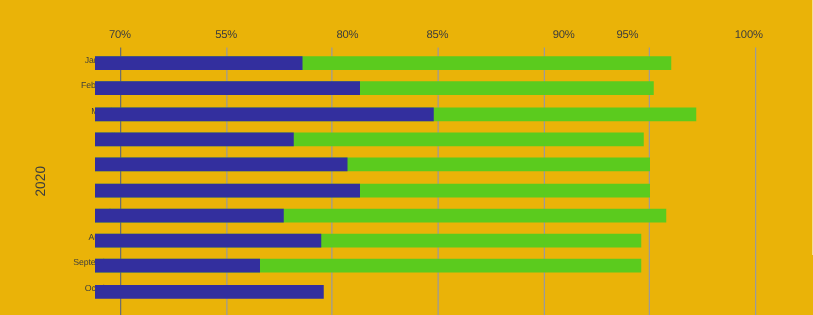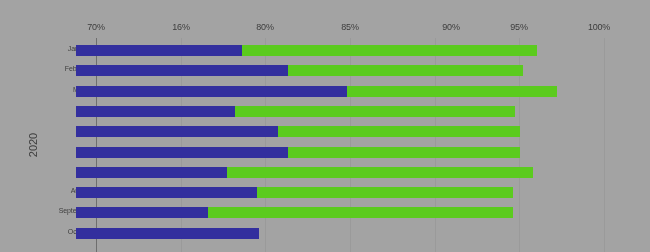--- a/index.html
+++ b/index.html
@@ -8,21 +8,21 @@
     background: #ffffff;
   }
   body {
     font-family: "Liberation Sans", sans-serif;
   }
   #chart-root {
     position: relative;
     width: 650px;
     height: 252px;
     overflow: hidden;
-    background: #a3a3a3;
+    background: #eab308;
   }
 
   
   
   .plot {
     position: absolute;
     left: 0;
     top: 0;
     width: 650px;
     height: 252px;
@@ -102,25 +102,25 @@
 <div id="chart-root">
   <div class="plot" id="plot">
       <div class="gridline axis-start" style="left: 96px;"></div>
       <div class="gridline" style="left: 181px;"></div>
       <div class="gridline" style="left: 265px;"></div>
       <div class="gridline" style="left: 350px;"></div>
       <div class="gridline" style="left: 435px;"></div>
       <div class="gridline" style="left: 519px;"></div>
       <div class="gridline" style="left: 604px;"></div>
       <div class="xtick" style="left: 96px;">70%</div>
-      <div class="xtick" style="left: 181px;">16%</div>
-      <div class="xtick" style="left: 265px;">80%</div>
+      <div class="xtick" style="left: 181px;">55%</div>
+      <div class="xtick" style="left: 278px;">80%</div>
       <div class="xtick" style="left: 350px;">85%</div>
       <div class="xtick" style="left: 435px; margin-left: 16px;">90%</div>
-      <div class="xtick" style="left: 519px;">95%</div>
+      <div class="xtick" style="left: 502px;">95%</div>
       <div class="xtick" style="left: 599px;">100%</div>
       <div class="ylabel-wrap" style="top: 45px;">
         <div class="ylabel">January</div>
       </div>
       <div class="row" style="top: 45px; left: 0px; width: 650px;">
         <div class="seg seg-green" style="left: 76px; width: 461px; background: rgb(91, 203, 30);"></div>
         <div class="seg seg-blue" style="left: 76px; width: 166px; background: rgb(51, 47, 158);"></div>
       </div>
       <div class="ylabel-wrap" style="top: 65.3px;">
         <div class="ylabel">February</div>

